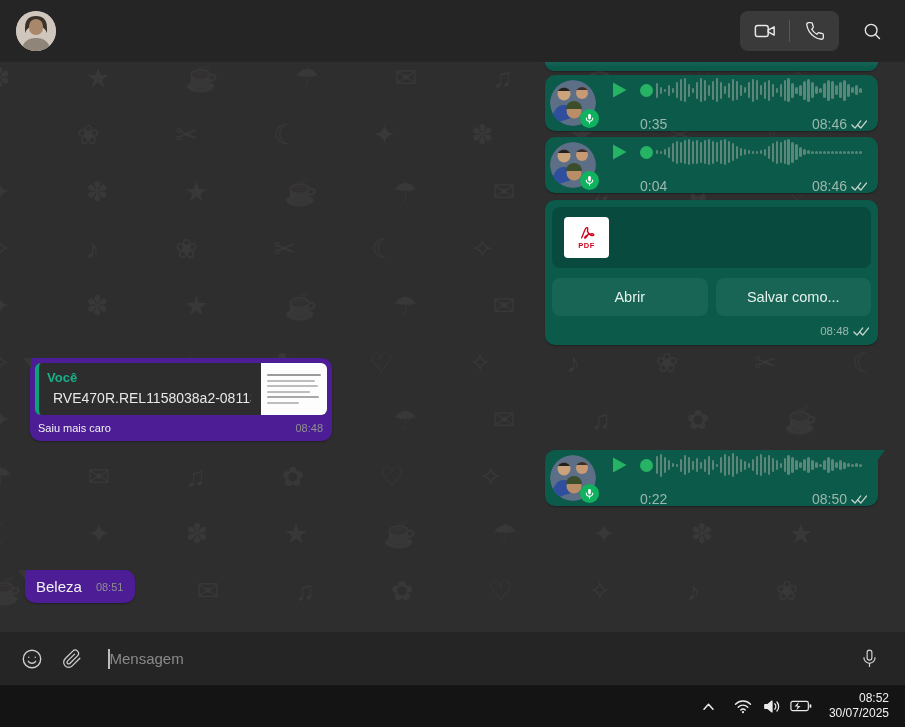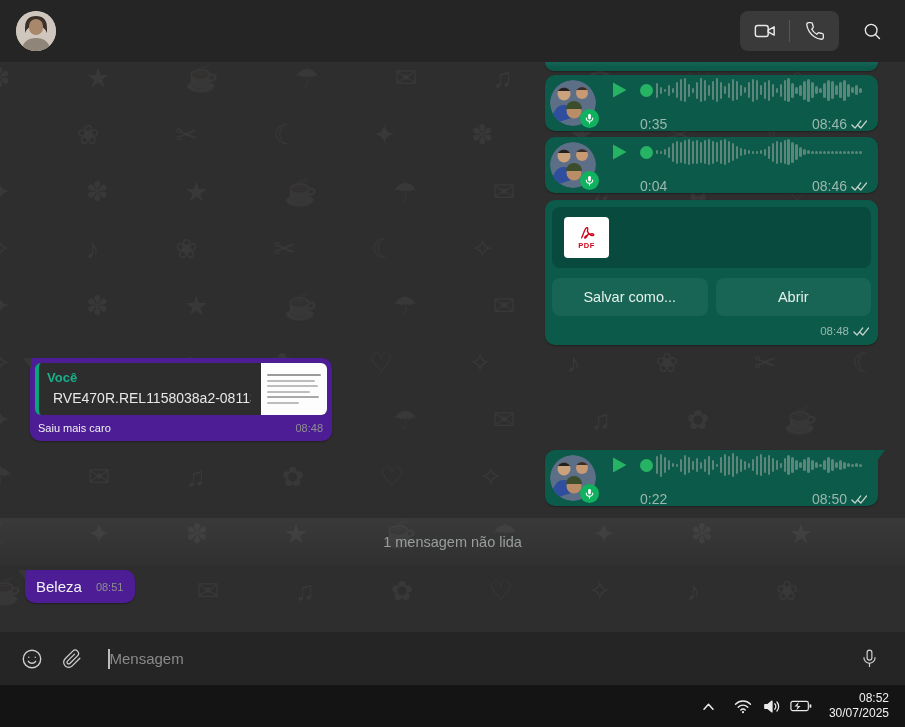--- a/index.html
+++ b/index.html
@@ -327,22 +327,22 @@
     <div class="msg out pdf">
       <div class="doc-row">
         <div class="pdf-icon">
           <svg width="16" height="15" viewBox="0 0 24 22">
             <path d="M4 19 C7 12 9 5 11 4 c2-1 3 1 1.5 5 c2.5 5 6 7 8.5 6.5 c2.5-.5 1-3-3-2.5 c-5 .8-10 4-9.5 6 c.4 1.6 3-1 5.5-6" fill="none" stroke="#d0021b" stroke-width="2" stroke-linecap="round"></path>
           </svg>
           <span class="pdf-label">PDF</span>
         </div>
       </div>
       <div class="btn-row">
+        <div class="bubble-btn">Abrir</div>
         <div class="bubble-btn">Salvar como...</div>
-        <div class="bubble-btn">Abrir</div>
       </div>
       <div class="pdf-meta">
         <span>08:48</span>
         <svg width="16" height="11" viewBox="0 0 18 12" fill="none" stroke="#c3d2cc" stroke-width="1.5" stroke-linecap="round" stroke-linejoin="round">
           <path d="M1 6.5 L4.5 10 L11 2"></path>
             <path d="M7.5 6.5 L11 10 L17.5 2"></path>
         </svg>
       </div>
     </div>
 
@@ -463,23 +463,20 @@
             <span>08:50</span>
             <svg width="16" height="11" viewBox="0 0 18 12" fill="none" stroke="#c3d2cc" stroke-width="1.5" stroke-linecap="round" stroke-linejoin="round">
               <path d="M1 6.5 L4.5 10 L11 2"></path>
                 <path d="M7.5 6.5 L11 10 L17.5 2"></path>
             </svg>
           </span>
         </div>
       </div>
     </div>
 
-    <div class="unread">
-      <span>1 mensagem não lida</span>
-    </div>
 
     <div class="msg in text-msg tail-in">
       <span class="reply-text">Beleza</span>
       <span class="time-gray">08:51</span>
     </div>
   </div>
 
   <div class="composer">
     <div class="composer-icon">
       <svg width="22" height="22" viewBox="0 0 24 24" fill="none" stroke="#d0d0d0" stroke-width="1.5" stroke-linecap="round">

